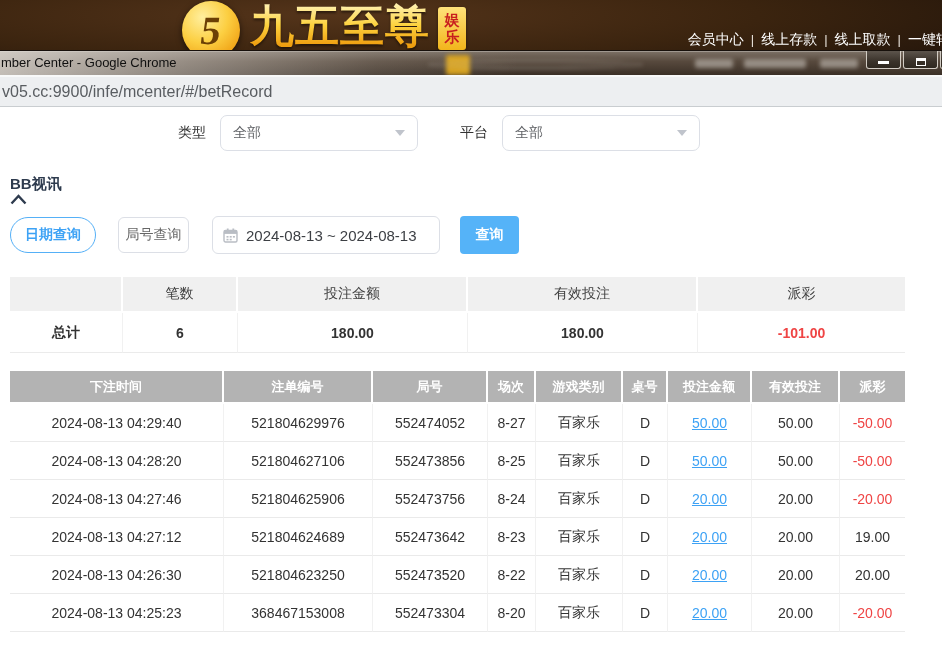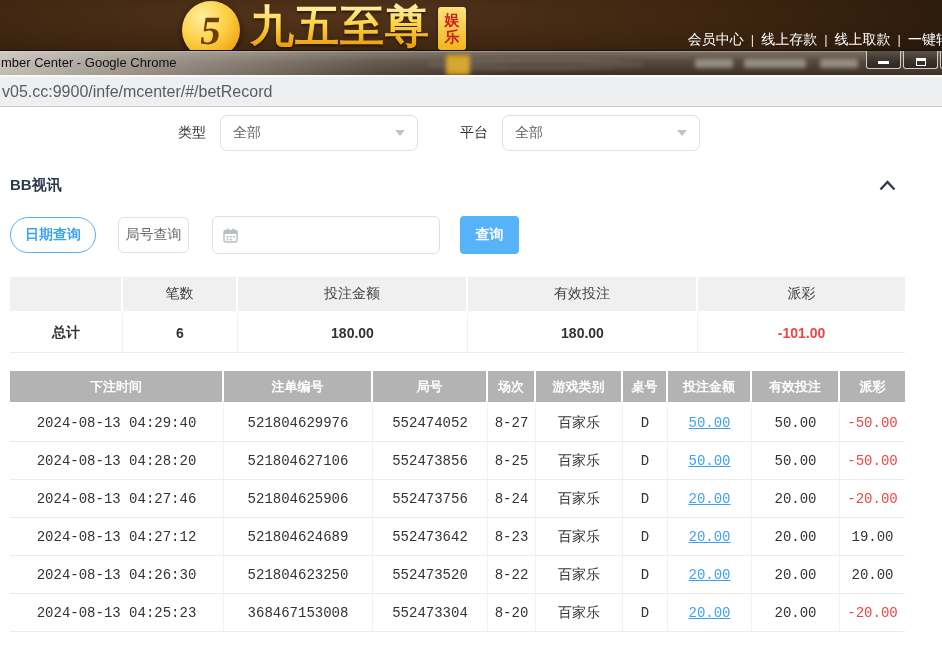--- a/index.html
+++ b/index.html
@@ -63,22 +63,22 @@
   .filter-row { display:flex; align-items:center; height:36px; margin:8px 0 0 178px;
     font-size:14px; color:#333; }
   .filter-label { flex:0 0 auto; }
   .select-box { width:198px; height:36px; border:1px solid #dcdfe6; border-radius:7px; background:#fff;
     display:flex; align-items:center; justify-content:space-between; padding:0 12px;
     color:#606266; font-size:14px; margin-left:14px; cursor:pointer; }
   .filter-label.second { margin-left:42px; }
   .caret-down { width:0; height:0; border-left:5px solid transparent; border-right:5px solid transparent;
     border-top:6px solid #c0c4cc; }
 
-  .section-head { display:flex; align-items:center; justify-content:space-between;
-    margin:24px 10px 0 10px; padding-right:36px; height:20px; }
+  .section-head { display:flex; justify-content:space-between;
+    margin:24px 10px 0 10px; padding-right:36px; height:20px;flex-direction:column; }
   .section-title { font-size:15px; font-weight:bold; color:#2e3b4e; }
   .chevron-up { cursor:pointer; display:flex; }
 
   .controls-row { display:flex; align-items:center; margin:21px 0 0 10px; }
   .btn-date-query { width:86px; height:36px; border:1px solid #55b0f7; border-radius:18px; background:#fff;
     color:#3da2f5; font-weight:bold; font-size:14px; display:flex; align-items:center; justify-content:center; cursor:pointer; }
   .btn-round-query { width:71px; height:36px; border:1px solid #dcdfe6; border-radius:6px; background:#fff;
     color:#666; font-size:14px; margin-left:22px; display:flex; align-items:center; justify-content:center; cursor:pointer; }
   .date-box { width:228px; height:38px; border:1px solid #dcdfe6; border-radius:6px; background:#fff;
     margin-left:23px; display:flex; align-items:center; padding:0 10px; color:#3c3f44; font-size:15px; cursor:pointer; }
@@ -93,21 +93,21 @@
     border-radius:4px; margin-left:20px; display:flex; align-items:center; justify-content:center; cursor:pointer; }
 
   table { border-collapse:separate; border-spacing:0; table-layout:fixed; text-align:center; }
   .summary-table { margin:23px 0 0 10px; width:895px; font-size:14px; color:#333; }
   .summary-table th { background:#f0f0f0; height:36px; font-weight:normal; color:#404040;
     border-right:2px solid #fff; border-bottom:2px solid #fff; }
   .summary-table th:last-child { border-right:none; }
   .summary-table td { height:40px; border-bottom:1px solid #ebebeb; border-right:1px solid #f1f1f1;font-weight:bold; }
   .summary-table td:last-child { border-right:none; }
 
-  .detail-table { margin:18px 0 0 10px; width:895px; font-size:14px; color:#333;font-family:Liberation Mono, monospace; }
+  .detail-table { margin:18px 0 0 10px; width:895px; font-size:14px; color:#333; }
   .detail-table th { background:#b3b3b3; color:#fff; height:33px; font-size:13px; font-weight:bold;
     border-right:2px solid #fff; border-bottom:2px solid #fff; }
   .detail-table th:last-child { border-right:none; }
   .detail-table td { height:38px; border-bottom:1px solid #eaeaea; border-right:1px solid #f1f1f1;
     background:#fff; }
   .detail-table td:last-child { border-right:none; }
   .neg { color:#ef4444;text-align:center; }
   .amount-link { color:#3da2f5; text-decoration:underline; cursor:pointer; }
 </style>
 </head>
@@ -183,20 +183,21 @@
               <rect x="1" y="2.5" width="13" height="3.4" fill="#b9bdc4"></rect>
               <rect x="3.8" y="0.5" width="1.8" height="3.4" fill="#b9bdc4"></rect>
               <rect x="9.4" y="0.5" width="1.8" height="3.4" fill="#b9bdc4"></rect>
               <rect x="3.5" y="8" width="2" height="1.6" fill="#b9bdc4"></rect>
               <rect x="6.7" y="8" width="2" height="1.6" fill="#b9bdc4"></rect>
               <rect x="9.9" y="8" width="2" height="1.6" fill="#b9bdc4"></rect>
               <rect x="3.5" y="10.8" width="2" height="1.6" fill="#b9bdc4"></rect>
               <rect x="6.7" y="10.8" width="2" height="1.6" fill="#b9bdc4"></rect>
             </svg>
         </span>
+        <span>2024-08-13 ~ 2024-08-13</span>
       </div>
       <div class="btn-search">查询</div>
     </div>
 
     <table class="summary-table">
       <colgroup>
           <col style="width:113px">
           <col style="width:115px">
           <col style="width:230px">
           <col style="width:230px">

